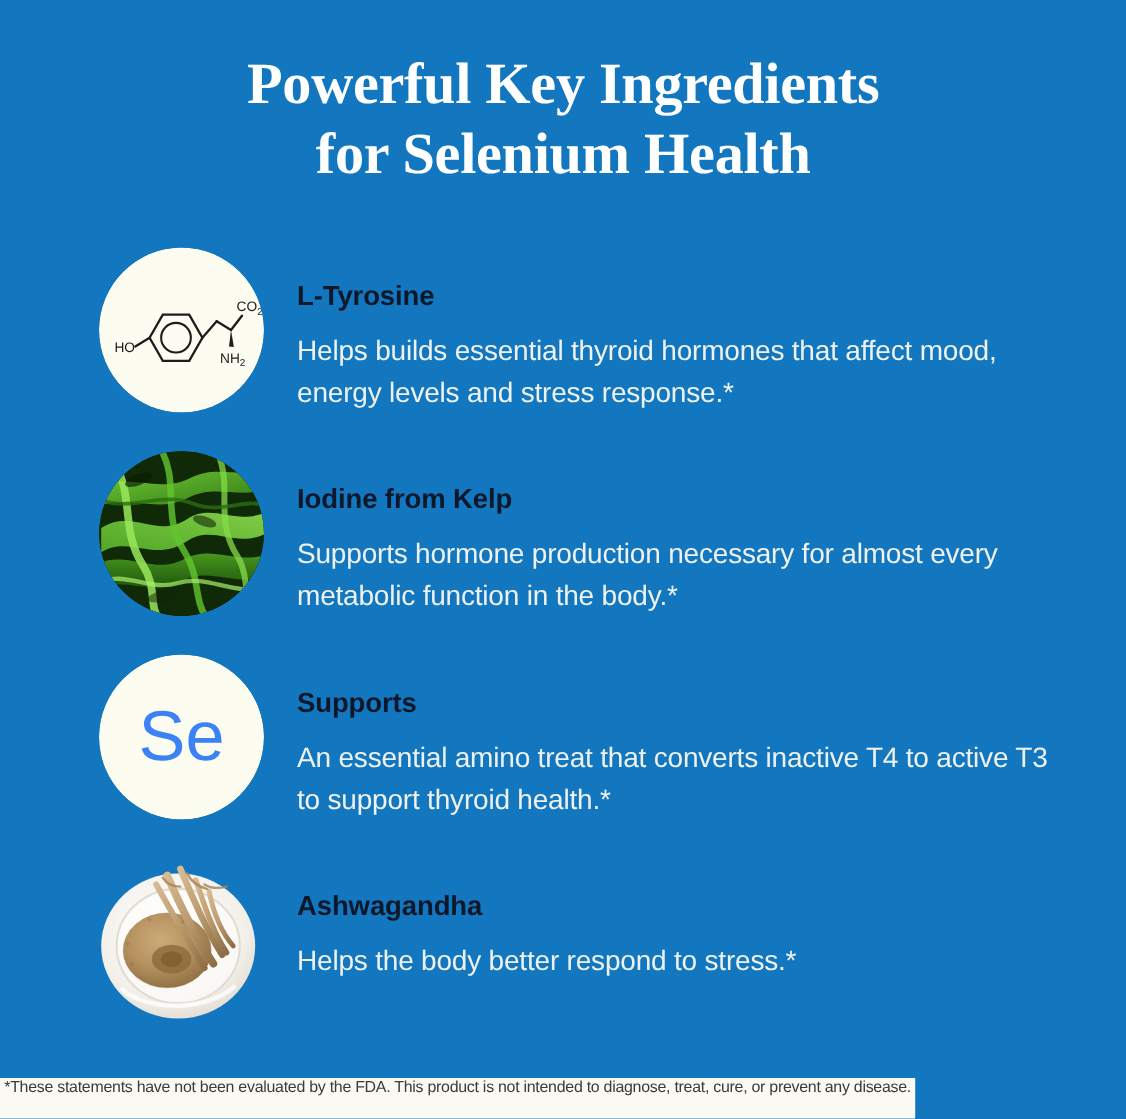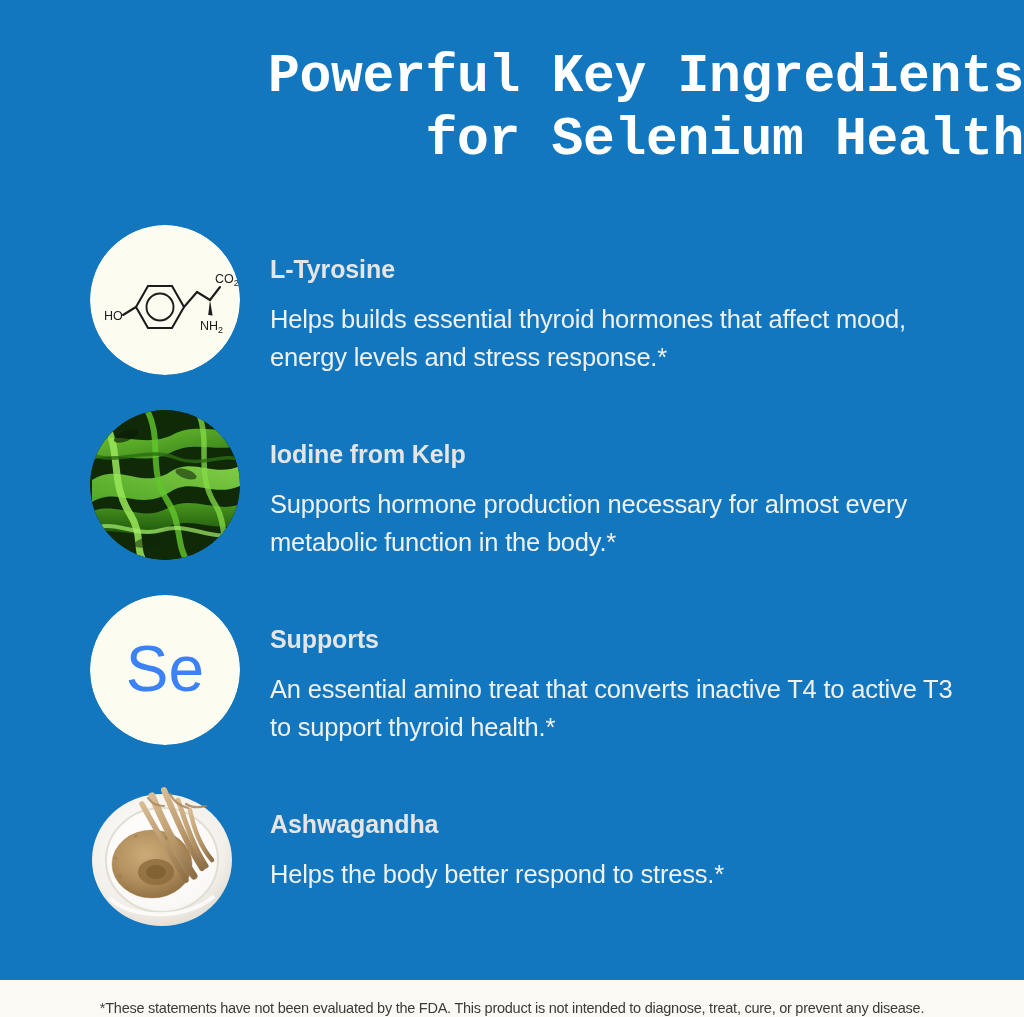--- a/index.html
+++ b/index.html
@@ -32,22 +32,21 @@
     width: 1024px;
     text-align: center;
   }
   .title-line {
     display: block;
     color: #ffffff;
     font-weight: bold;
     font-size: 53px;
     line-height: 63px;
     letter-spacing: -0.3px;
-    font-family: Liberation Mono, monospace;
-    text-align: right;
+    font-family: Liberation Serif, serif;
   }
 
   
   .rows {
     position: absolute;
     top: 222px;
     left: 0;
     width: 1024px;
   }
   .row {
@@ -64,21 +63,21 @@
     border-radius: 50%;
     overflow: hidden;
   }
   .row-text {
     position: absolute;
     left: 270px;
     top: 0;
     width: 700px;
   }
   .row-heading {
-    color: #e5e5e5;
+    color: #0f172a;
     font-weight: bold;
     font-size: 25px;
     line-height: 30px;
     margin: 32px 0 0 0;
     letter-spacing: -0.1px;
   }
   .row-desc {
     color: #eef1ee;
     font-weight: normal;
     font-size: 25.5px;
@@ -132,25 +131,25 @@
     background: #1277bf;
     overflow: hidden;
   }
   .ashwa svg { display: block; }
 
   
   .footer {
     position: absolute;
     left: 0;
     bottom: 0;
-    width: 1024px;
+    width: 832px;
     height: 37px;
     background: #faf9f3;
     display: flex;
-    align-items: flex-end;
+    align-items: flex-start;
     justify-content: center;
   }
   .footer-text {
     color: #3b3b3b;
     font-size: 14.5px;
     line-height: 18px;
     letter-spacing: -0.25px;
     white-space: nowrap;
     font-family: "Liberation Sans", sans-serif;
   }

